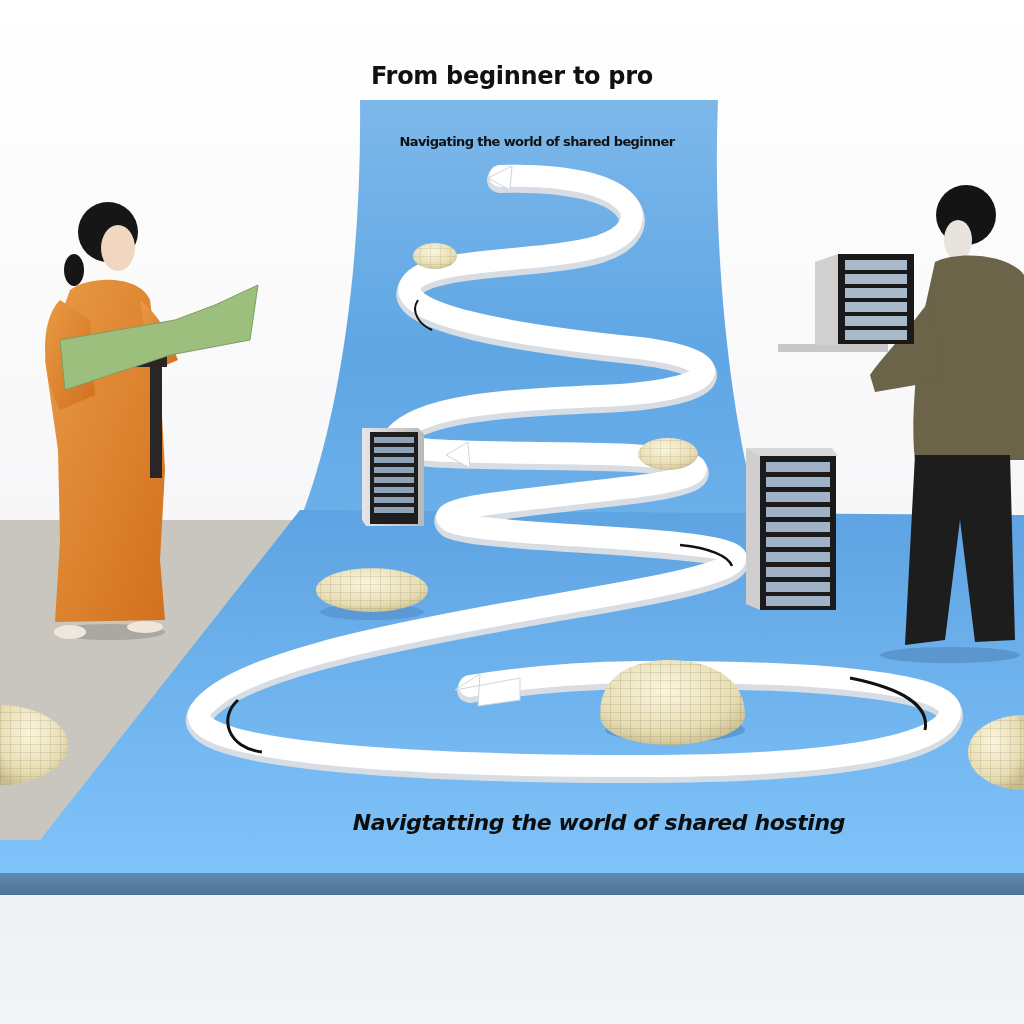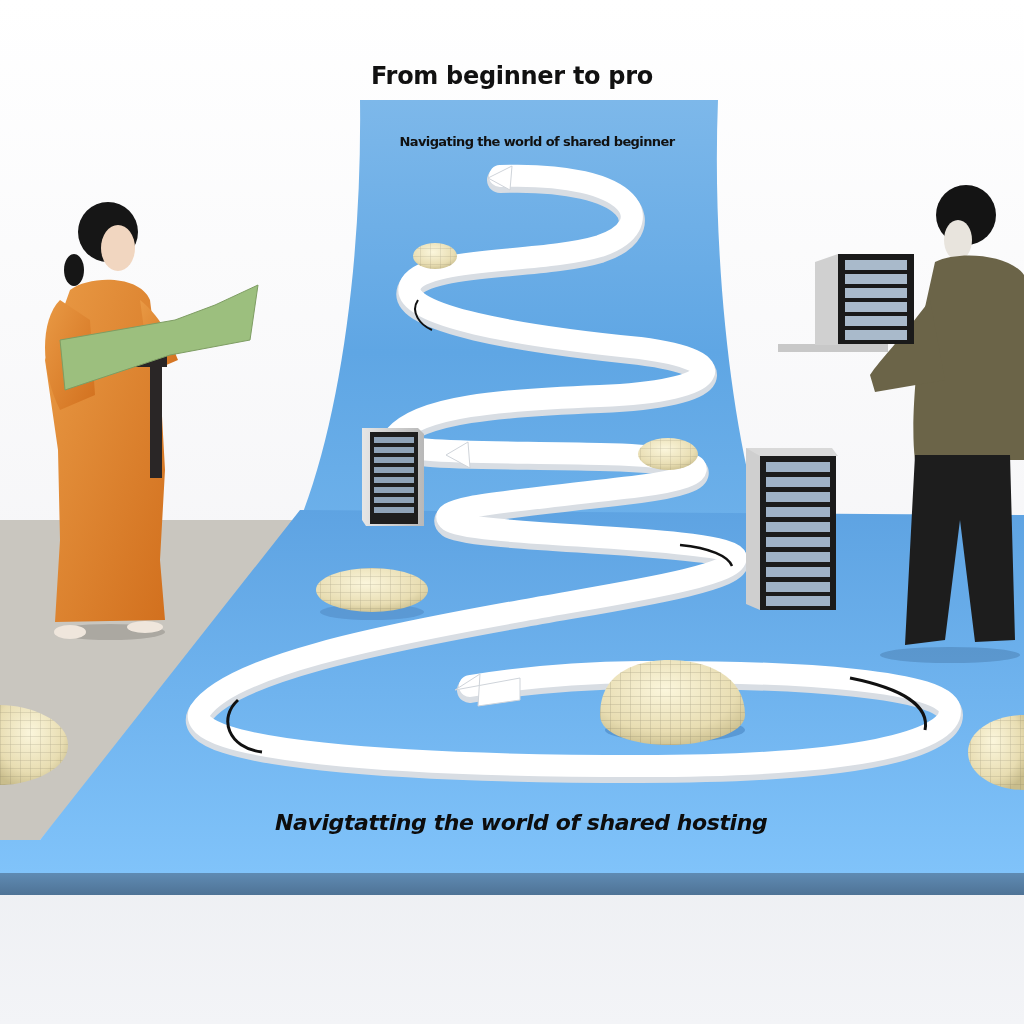--- a/index.html
+++ b/index.html
@@ -13,21 +13,21 @@
     position: absolute; left: 0; width: 1024px; top: 62px; text-align: center;
     font-family: "DejaVu Sans", sans-serif; font-weight: bold; font-size: 24px; color: #111;
     letter-spacing: -0.3px;
   }
   .backdrop-text {
     position: absolute; left: 382px; top: 134px; width: 310px; text-align: center;
     font-family: "DejaVu Sans", sans-serif; font-weight: bold; font-size: 13px; color: #111;
     letter-spacing: -0.6px;
   }
   .floor-text {
-    position: absolute; left: 275px; top: 810px; width: 570px; text-align: left;
+    position: absolute; left: 275px; top: 810px; width: 570px; text-align: right;
     font-family: "DejaVu Sans", sans-serif; font-weight: bold; font-style: italic; font-size: 22px;
     color: #0d0d0d; letter-spacing: -0.4px;
   }
   svg { position: absolute; left: 0; top: 0; }
 </style>
 </head>
 <body>
 
 <div class="scene">
 

